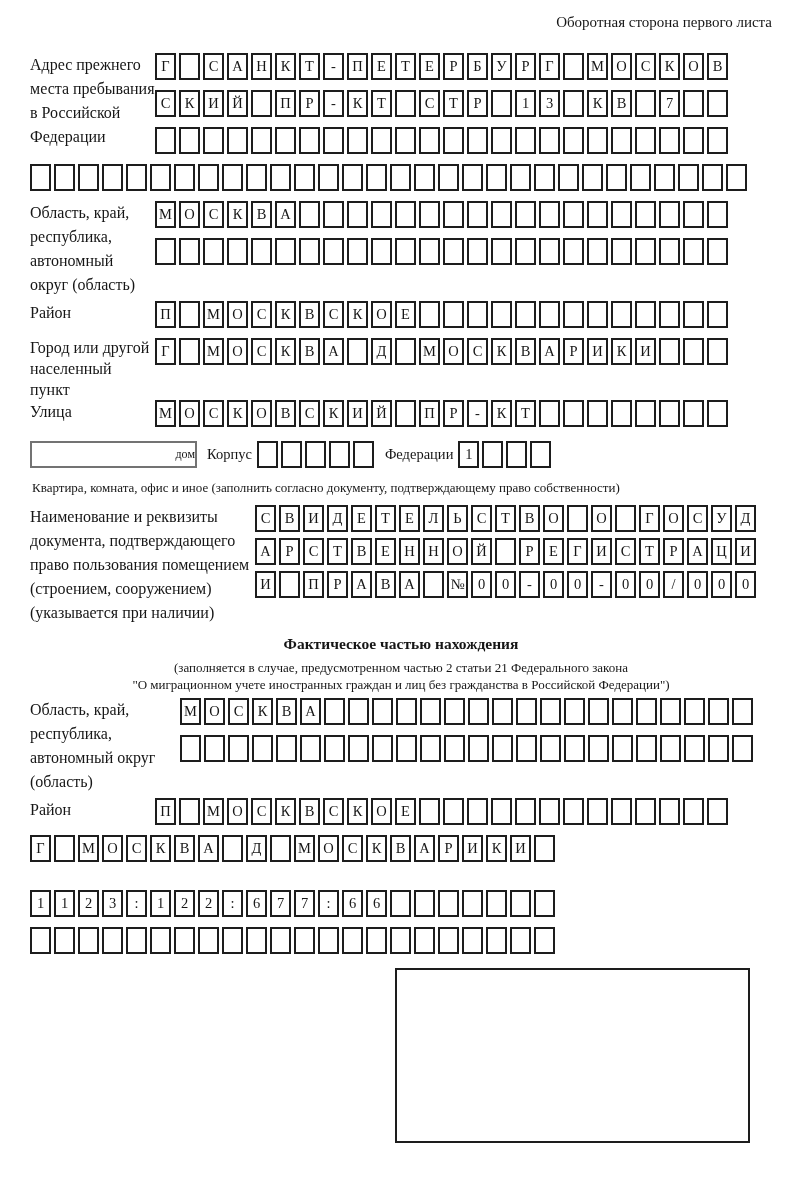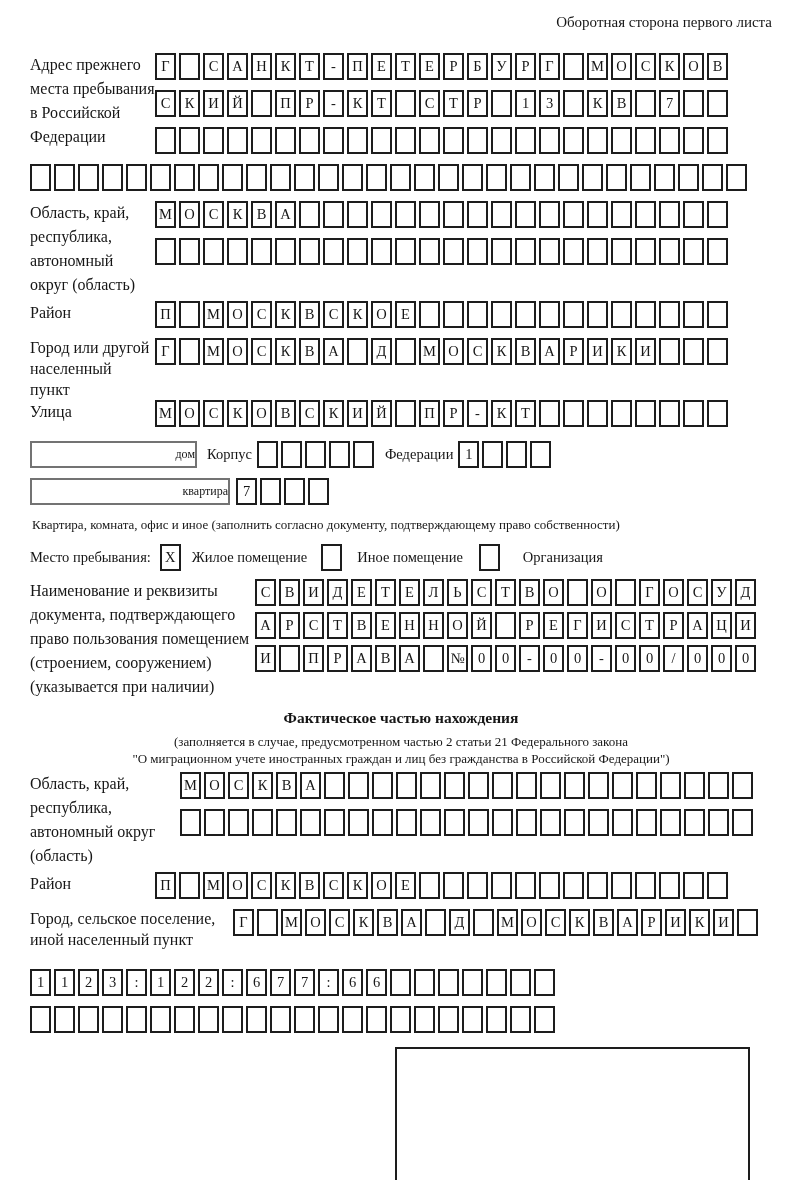--- a/index.html
+++ b/index.html
@@ -86,35 +86,22 @@
   </div>
 
   <div class="flexrow mt4">
     <div class="widebox housebox">дом</div>
     <div class="inline-lbl" style="margin:0 5px 0 4px;">Корпус</div>
     <div class="boxrow"><span class="cell"></span><span class="cell"></span><span class="cell"></span><span class="cell"></span><span class="cell"></span></div>
     <div class="inline-lbl" style="margin:0 5px 0 8px;">Федерации</div>
     <div class="boxrow"><span class="cell">1</span><span class="cell"></span><span class="cell"></span><span class="cell"></span></div>
   </div>
 
-  <div class="flexrow">
-    <div class="widebox aptbox">квартира</div>
-    <div class="boxrow"><span class="cell">7</span><span class="cell"></span><span class="cell"></span><span class="cell"></span></div>
-  </div>
   <div class="caption capt-left">Квартира, комната, офис и иное (заполнить согласно документу, подтверждающему право собственности)</div>
 
-  <div class="stay-row">
-    <span class="inline-lbl">Место пребывания:</span>
-    <span class="cell" style="margin-left:9px;">X</span>
-    <span class="inline-lbl" style="margin-left:8px;">Жилое помещение</span>
-    <span class="cell" style="margin-left:14px;"></span>
-    <span class="inline-lbl" style="margin-left:12px;">Иное помещение</span>
-    <span class="cell" style="margin-left:16px;"></span>
-    <span class="inline-lbl" style="margin-left:20px;">Организация</span>
-  </div>
 
   <div class="flexrow doc-block">
     <div class="lbl w225">Наименование и реквизиты документа, подтверждающего право пользования помещением (строением, сооружением) (указывается при наличии)</div>
     <div>
       <div class="boxrow"><span class="cell">С</span><span class="cell">В</span><span class="cell">И</span><span class="cell">Д</span><span class="cell">Е</span><span class="cell">Т</span><span class="cell">Е</span><span class="cell">Л</span><span class="cell">Ь</span><span class="cell">С</span><span class="cell">Т</span><span class="cell">В</span><span class="cell">О</span><span class="cell"></span><span class="cell">О</span><span class="cell"></span><span class="cell">Г</span><span class="cell">О</span><span class="cell">С</span><span class="cell">У</span><span class="cell">Д</span></div>
       <div class="boxrow"><span class="cell">А</span><span class="cell">Р</span><span class="cell">С</span><span class="cell">Т</span><span class="cell">В</span><span class="cell">Е</span><span class="cell">Н</span><span class="cell">Н</span><span class="cell">О</span><span class="cell">Й</span><span class="cell"></span><span class="cell">Р</span><span class="cell">Е</span><span class="cell">Г</span><span class="cell">И</span><span class="cell">С</span><span class="cell">Т</span><span class="cell">Р</span><span class="cell">А</span><span class="cell">Ц</span><span class="cell">И</span></div>
       <div class="boxrow"><span class="cell">И</span><span class="cell"></span><span class="cell">П</span><span class="cell">Р</span><span class="cell">А</span><span class="cell">В</span><span class="cell">А</span><span class="cell"></span><span class="cell">№</span><span class="cell">0</span><span class="cell">0</span><span class="cell">-</span><span class="cell">0</span><span class="cell">0</span><span class="cell">-</span><span class="cell">0</span><span class="cell">0</span><span class="cell">/</span><span class="cell">0</span><span class="cell">0</span><span class="cell">0</span></div>
     </div>
   </div>
 
@@ -129,21 +116,20 @@
       <div class="boxrow" style="margin-top:8px;"><span class="cell"></span><span class="cell"></span><span class="cell"></span><span class="cell"></span><span class="cell"></span><span class="cell"></span><span class="cell"></span><span class="cell"></span><span class="cell"></span><span class="cell"></span><span class="cell"></span><span class="cell"></span><span class="cell"></span><span class="cell"></span><span class="cell"></span><span class="cell"></span><span class="cell"></span><span class="cell"></span><span class="cell"></span><span class="cell"></span><span class="cell"></span><span class="cell"></span><span class="cell"></span><span class="cell"></span></div>
     </div>
   </div>
 
   <div class="flexrow mt4">
     <div class="lbl w125">Район</div>
     <div class="boxrow"><span class="cell">П</span><span class="cell"></span><span class="cell">М</span><span class="cell">О</span><span class="cell">С</span><span class="cell">К</span><span class="cell">В</span><span class="cell">С</span><span class="cell">К</span><span class="cell">О</span><span class="cell">Е</span><span class="cell"></span><span class="cell"></span><span class="cell"></span><span class="cell"></span><span class="cell"></span><span class="cell"></span><span class="cell"></span><span class="cell"></span><span class="cell"></span><span class="cell"></span><span class="cell"></span><span class="cell"></span><span class="cell"></span></div>
   </div>
 
   <div class="flexrow">
-    <div class="lbl w203" style="line-height:1.3;">Город, сельское поселение, иной населенный пункт</div>
     <div class="boxrow"><span class="cell">Г</span><span class="cell"></span><span class="cell">М</span><span class="cell">О</span><span class="cell">С</span><span class="cell">К</span><span class="cell">В</span><span class="cell">А</span><span class="cell"></span><span class="cell">Д</span><span class="cell"></span><span class="cell">М</span><span class="cell">О</span><span class="cell">С</span><span class="cell">К</span><span class="cell">В</span><span class="cell">А</span><span class="cell">Р</span><span class="cell">И</span><span class="cell">К</span><span class="cell">И</span><span class="cell"></span></div>
   </div>
 
   <div class="flexrow mt4">
     <div>
       <div class="boxrow" style="margin-top:14px;"><span class="cell">1</span><span class="cell">1</span><span class="cell">2</span><span class="cell">3</span><span class="cell">:</span><span class="cell">1</span><span class="cell">2</span><span class="cell">2</span><span class="cell">:</span><span class="cell">6</span><span class="cell">7</span><span class="cell">7</span><span class="cell">:</span><span class="cell">6</span><span class="cell">6</span><span class="cell"></span><span class="cell"></span><span class="cell"></span><span class="cell"></span><span class="cell"></span><span class="cell"></span><span class="cell"></span></div>
       <div class="boxrow" style="margin-top:4px;"><span class="cell"></span><span class="cell"></span><span class="cell"></span><span class="cell"></span><span class="cell"></span><span class="cell"></span><span class="cell"></span><span class="cell"></span><span class="cell"></span><span class="cell"></span><span class="cell"></span><span class="cell"></span><span class="cell"></span><span class="cell"></span><span class="cell"></span><span class="cell"></span><span class="cell"></span><span class="cell"></span><span class="cell"></span><span class="cell"></span><span class="cell"></span><span class="cell"></span></div>
     </div>
   </div>
 

